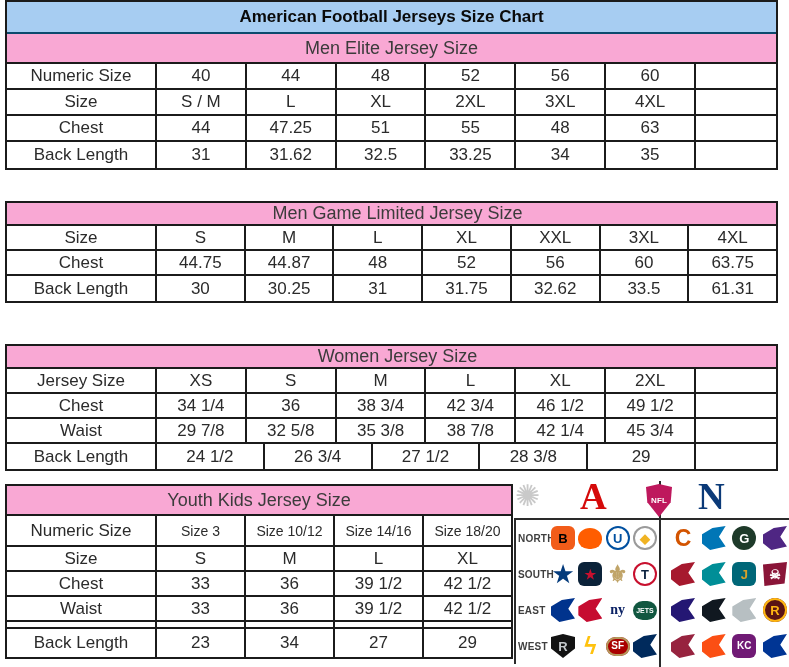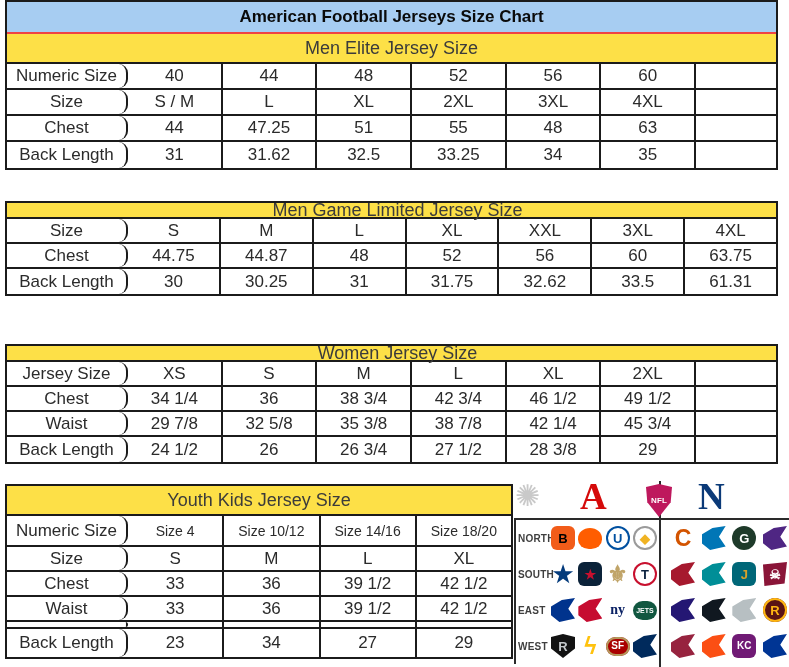--- a/index.html
+++ b/index.html
@@ -7,37 +7,37 @@
        font-family:"Liberation Sans",sans-serif;overflow:hidden;}
   *{box-sizing:border-box;}
 
   
   .sizetbl{position:absolute;left:5px;width:773px;border:2px solid #1b1b1b;background:#fff;}
   #t1{top:0;}
   #t2{top:201px;}
   #t3{top:344px;}
   #t4{top:484px;width:508px;}
 
-  .titlebar{height:32px;background:#a7cdf2;border-bottom:2px solid #ef4444;
+  .titlebar{height:32px;background:#a7cdf2;border-bottom:2px solid #0c4a6e;
             display:flex;align-items:center;justify-content:center;
             font-size:17px;font-weight:bold;color:#0a0a0a;}
-  .yhdr{background:#fde047;border-bottom:2px solid #1b1b1b;
+  .yhdr{background:#f9a8d4;border-bottom:2px solid #1b1b1b;
         display:flex;align-items:center;justify-content:center;
         font-size:18px;color:#3b3b3b;}
   #t1 .yhdr,#t4 .yhdr{height:30px;}
-  #t2 .yhdr,#t3 .yhdr{height:16px;padding-left:12px;}
+  #t2 .yhdr,#t3 .yhdr{height:23px;padding-left:12px;}
 
   .row{display:flex;border-bottom:2px solid #1b1b1b;height:25px;}
   #t1 .row{height:26px;}
   .tbody .row:last-child{border-bottom:none;}
   .row>div{display:flex;align-items:center;justify-content:center;
            border-right:2px solid #1b1b1b;font-size:17px;color:#2b2b2b;
            white-space:nowrap;overflow:hidden;}
   .row>div:last-child{border-right:none;}
-  .lbl{width:121px;border-radius:9px;}
+  .lbl{width:150px;}
   .cell{flex:1;}
   .trail{width:80px;}
   .row.small .cell{font-size:14px;}
   .row.spacer{height:7px;}
   #t4 .row:first-child{height:31px;}
   #t4 .row:last-child{height:28px;}
 
   
   #nfl{position:absolute;left:514px;top:481px;width:275px;height:186px;}
   #nfl .vline{position:absolute;left:145px;top:0;bottom:0;width:2px;background:#2a2a2a;}
@@ -183,36 +183,35 @@
         <div class="cell">32 5/8</div>
         <div class="cell">35 3/8</div>
         <div class="cell">38 7/8</div>
         <div class="cell">42 1/4</div>
         <div class="cell">45 3/4</div>
         <div class="trail"></div>
       </div>
       <div class="row">
         <div class="lbl">Back Length</div>
         <div class="cell">24 1/2</div>
-        <div class="cell">26</div>
         <div class="cell">26 3/4</div>
         <div class="cell">27 1/2</div>
         <div class="cell">28 3/8</div>
         <div class="cell">29</div>
         <div class="trail"></div>
       </div>
     </div>
 </div>
 
 <div class="sizetbl" id="t4">
   <div class="yhdr">Youth Kids Jersey Size</div>
   <div class="tbody">
       <div class="row small">
         <div class="lbl">Numeric Size</div>
-        <div class="cell">Size 4</div>
+        <div class="cell">Size 3</div>
         <div class="cell">Size 10/12</div>
         <div class="cell">Size 14/16</div>
         <div class="cell">Size 18/20</div>
       </div>
       <div class="row">
         <div class="lbl">Size</div>
         <div class="cell">S</div>
         <div class="cell">M</div>
         <div class="cell">L</div>
         <div class="cell">XL</div>

